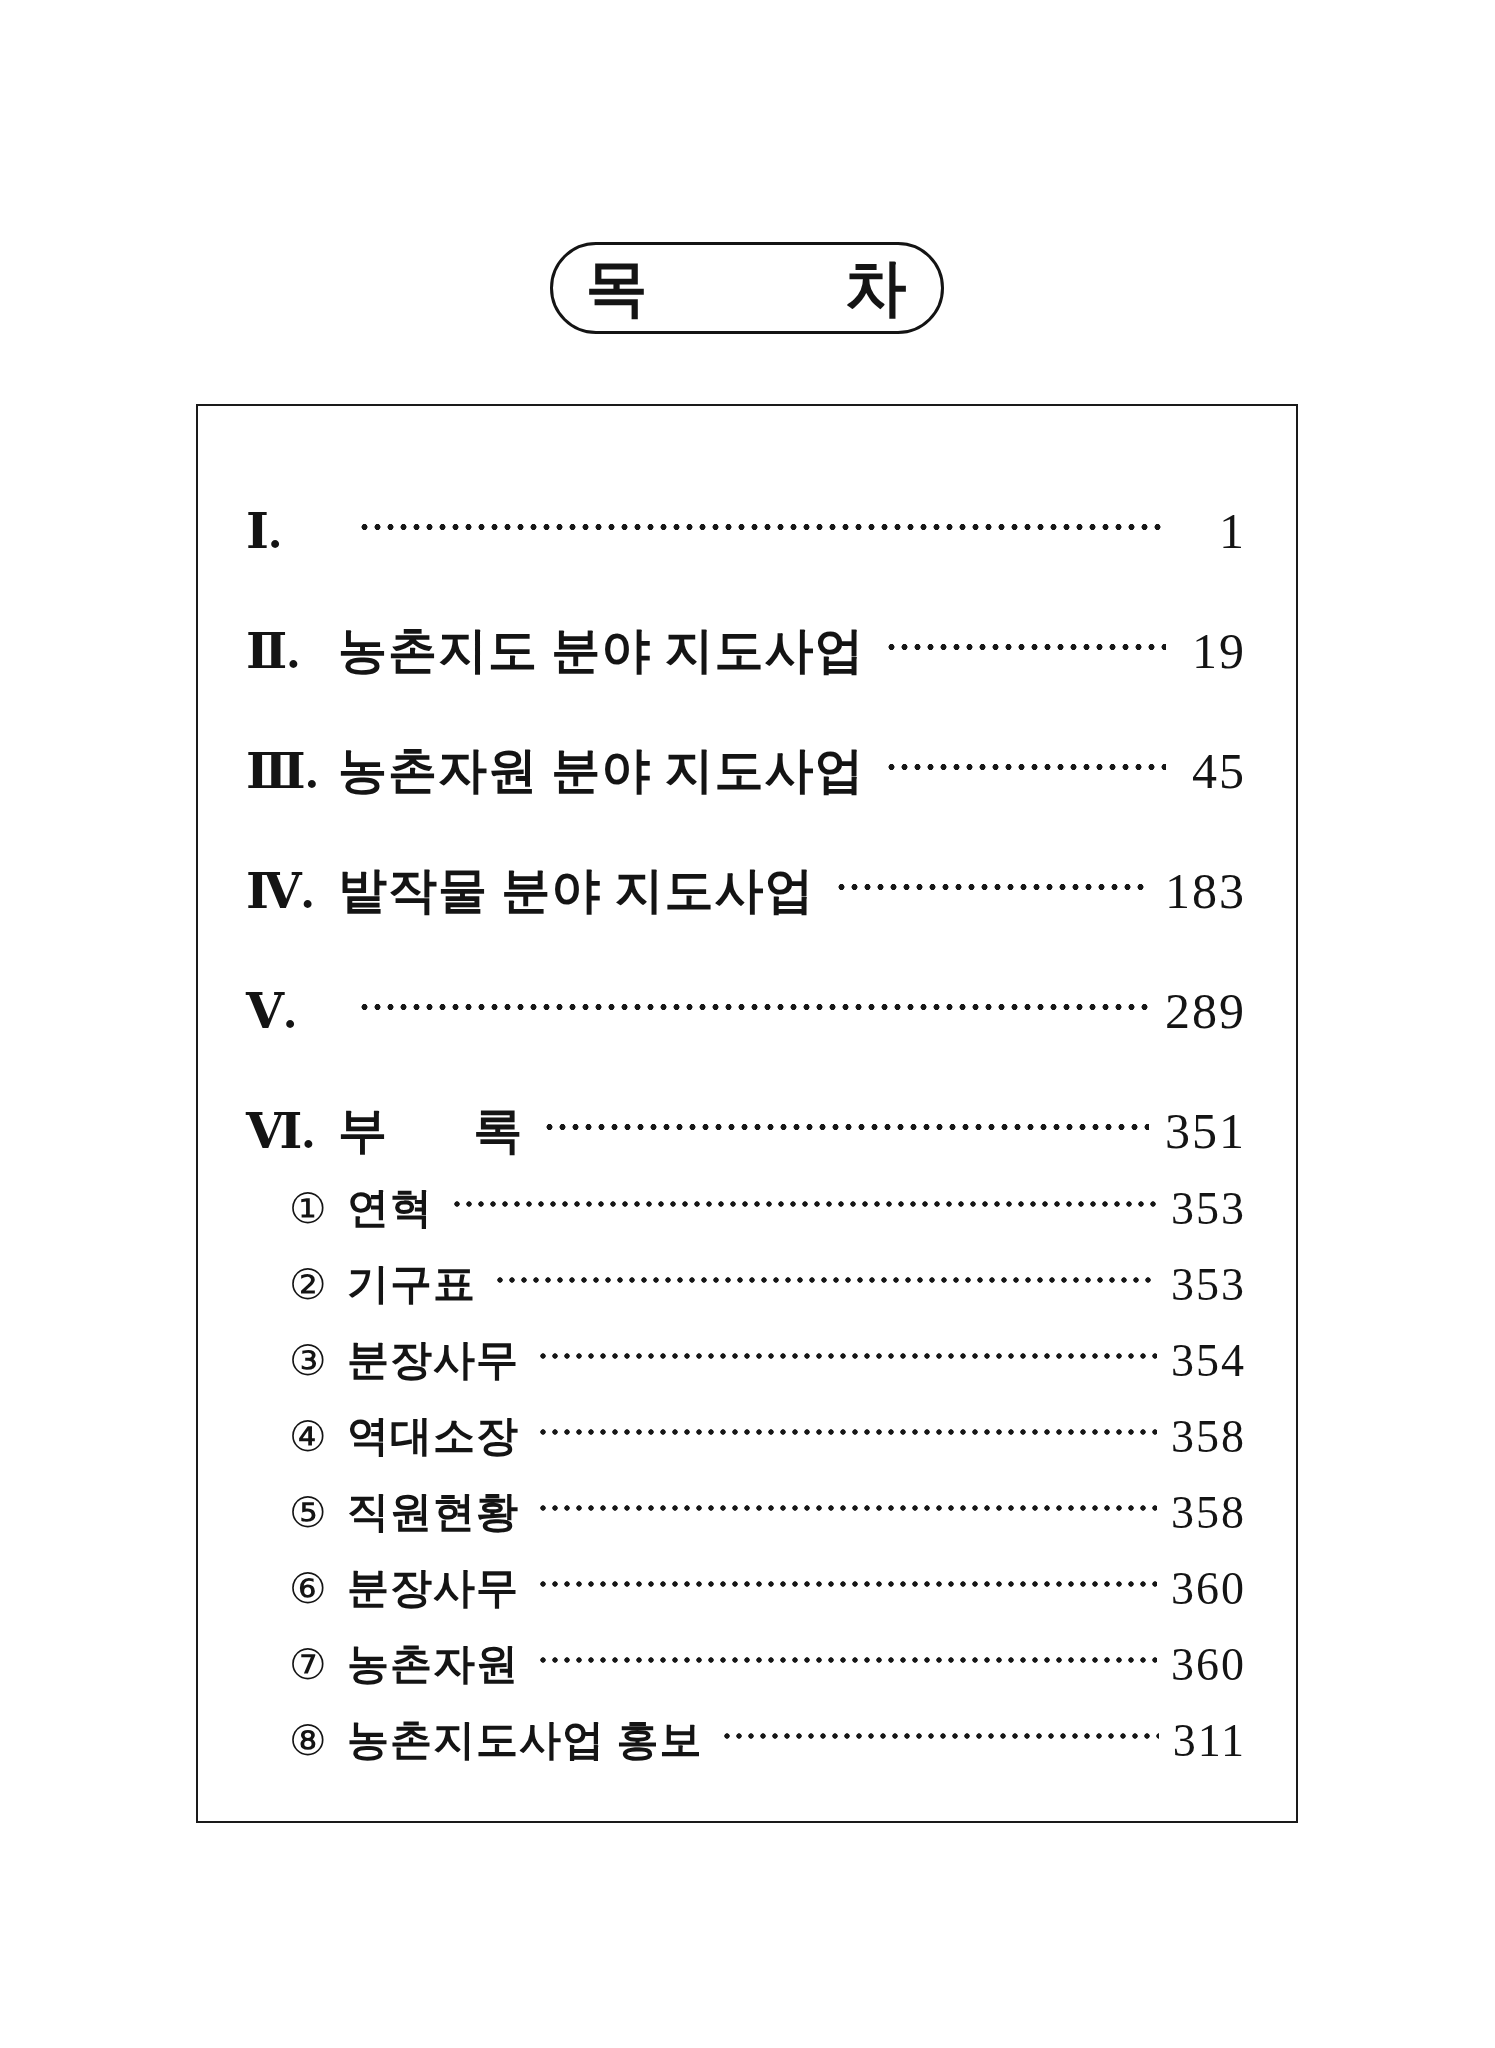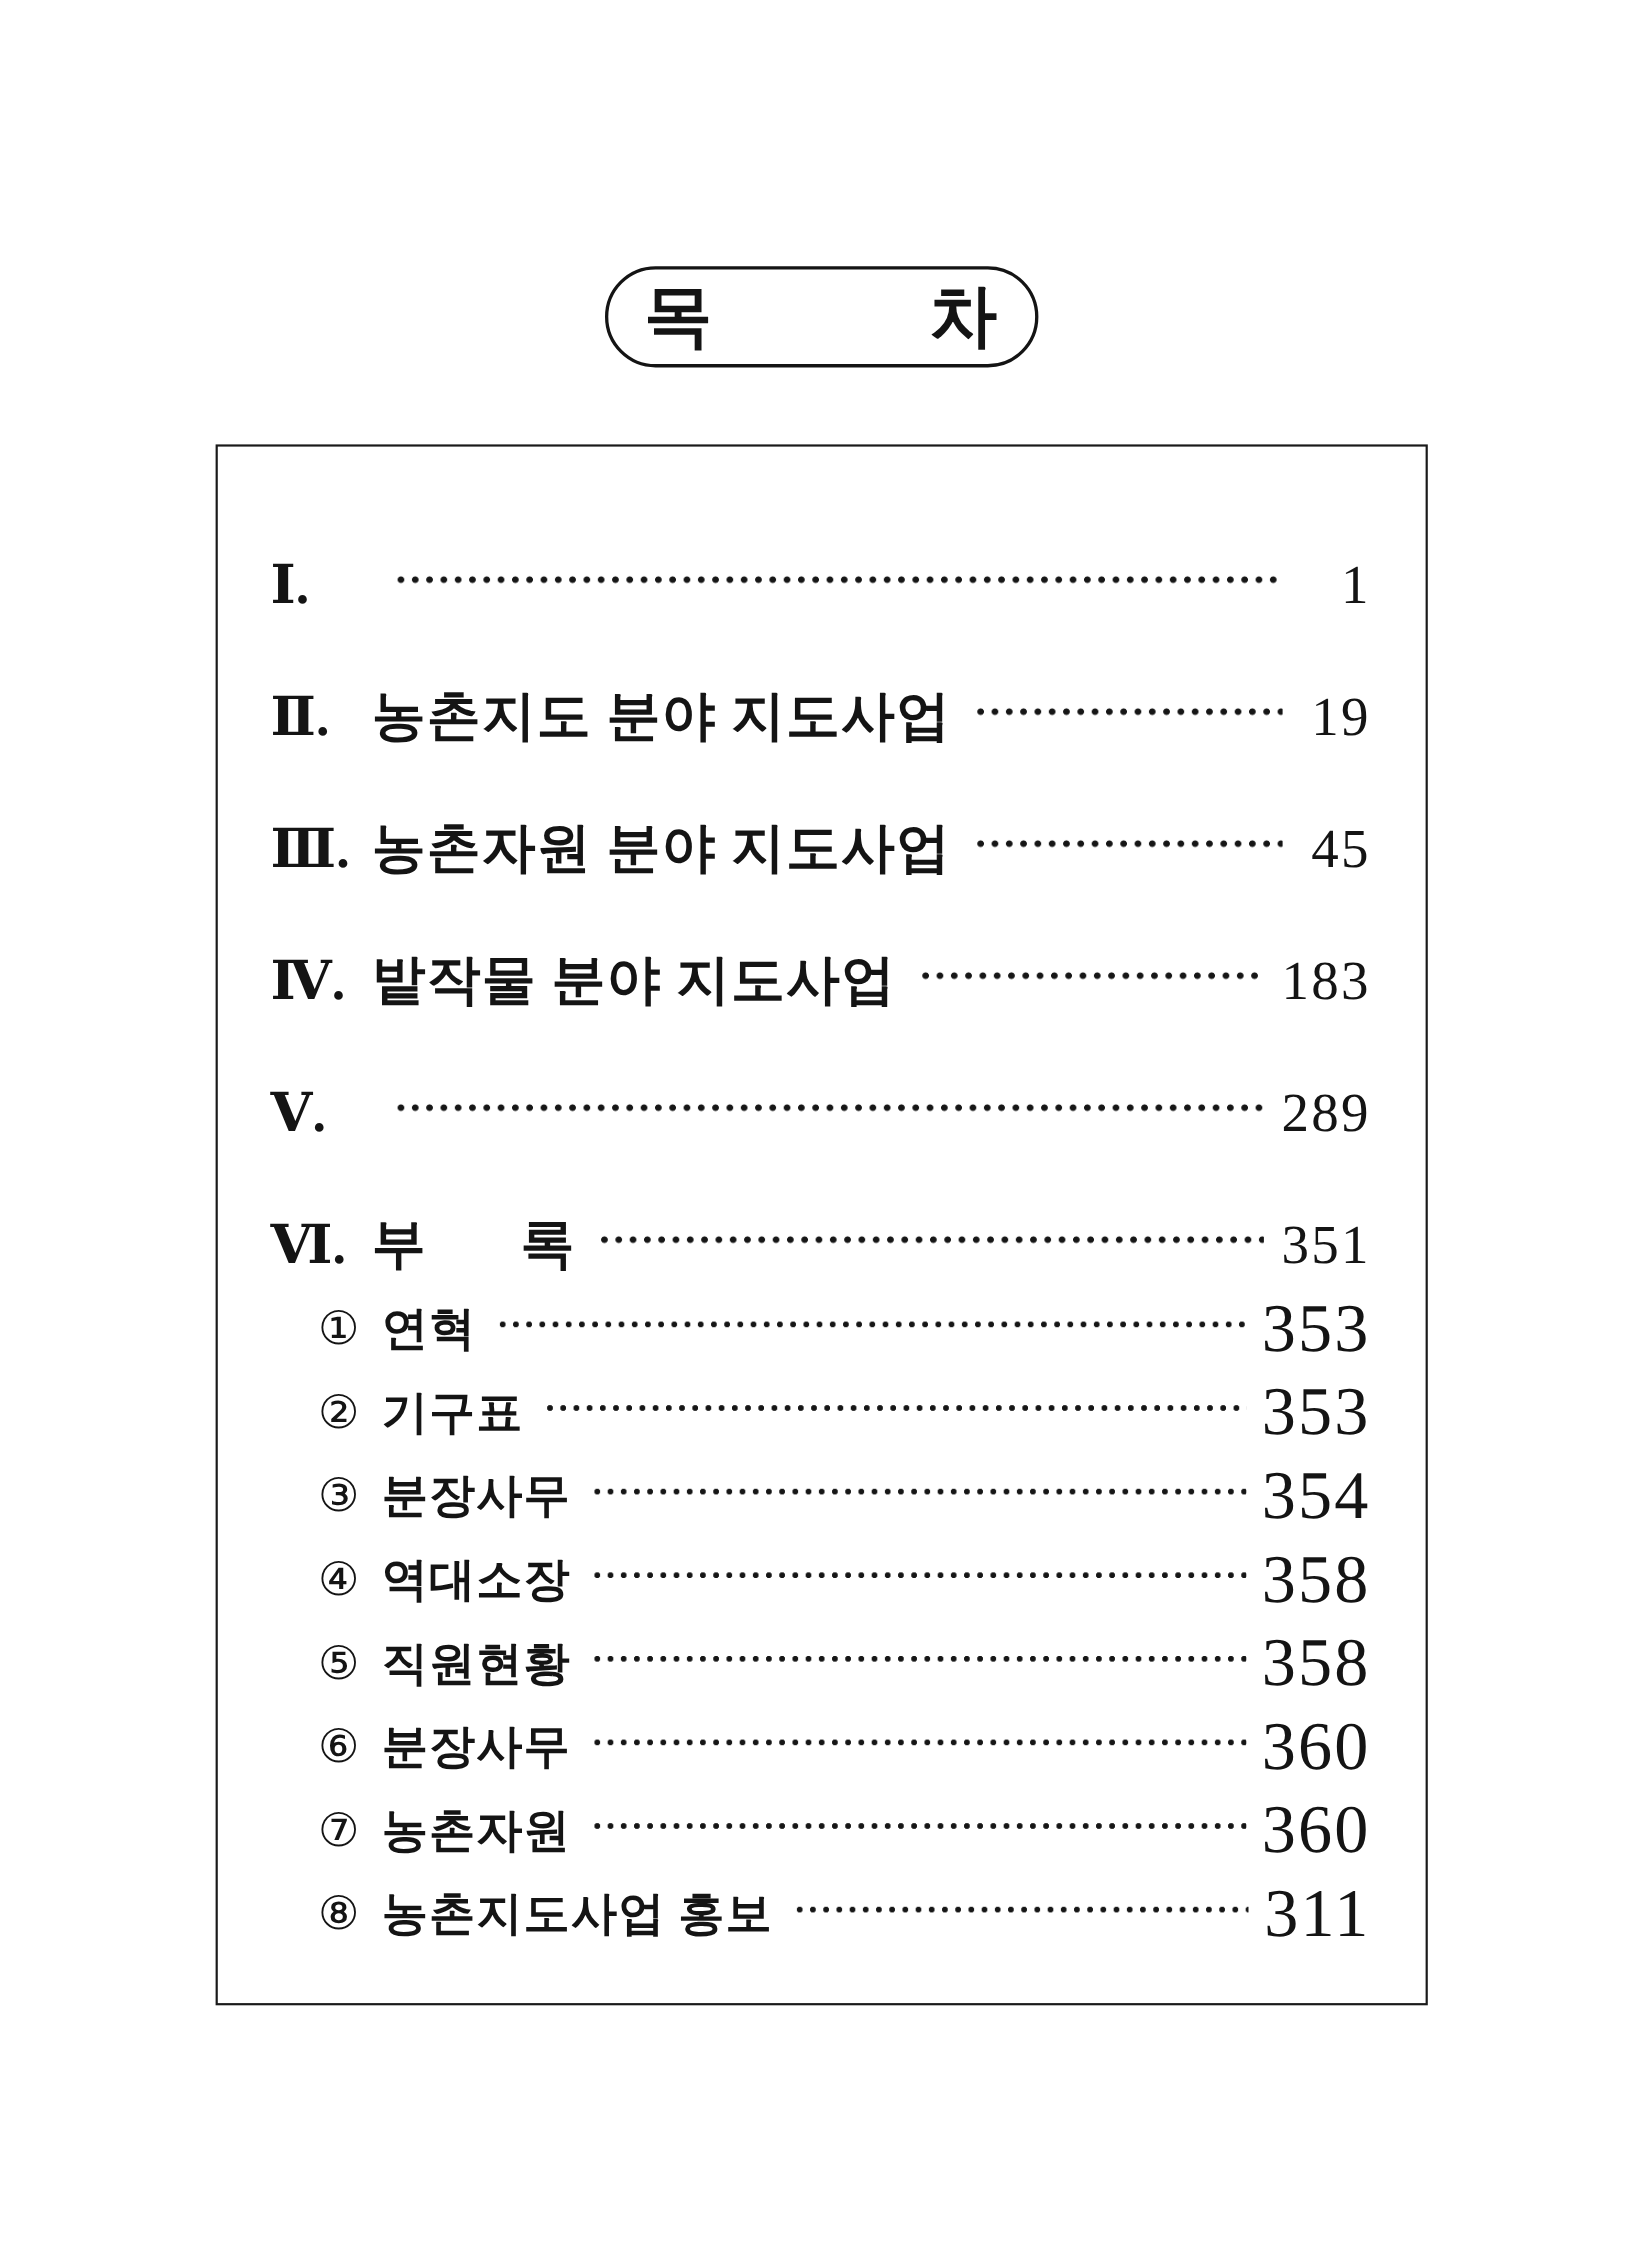--- a/index.html
+++ b/index.html
@@ -17,20 +17,21 @@
   }
   .title-pill {
     position: absolute;
     left: 550px;
     top: 242px;
     width: 388px;
     height: 86px;
     border: 3px solid #141414;
     border-radius: 48px;
     display: flex;
+    align-items: center;
     justify-content: center;
     font-size: 62px;
     font-weight: 700;
     letter-spacing: 2px;
     word-spacing: 80px;
     white-space: pre;
   }
   .toc-box {
     position: absolute;
     left: 196px;
@@ -97,21 +98,21 @@
   }
   .pagenum {
     flex: none;
     min-width: 64px;
     text-align: right;
     font-size: 50px;
     font-weight: 400;
     letter-spacing: 2px;
   }
   .row.sub .pagenum {
-    font-size: 62px;
+    font-size: 46px;
   }
 </style>
 </head>
 <body>
 
 <div class="title-pill">
   <span>목  차</span>
 </div>
 
 <div class="toc-box">

